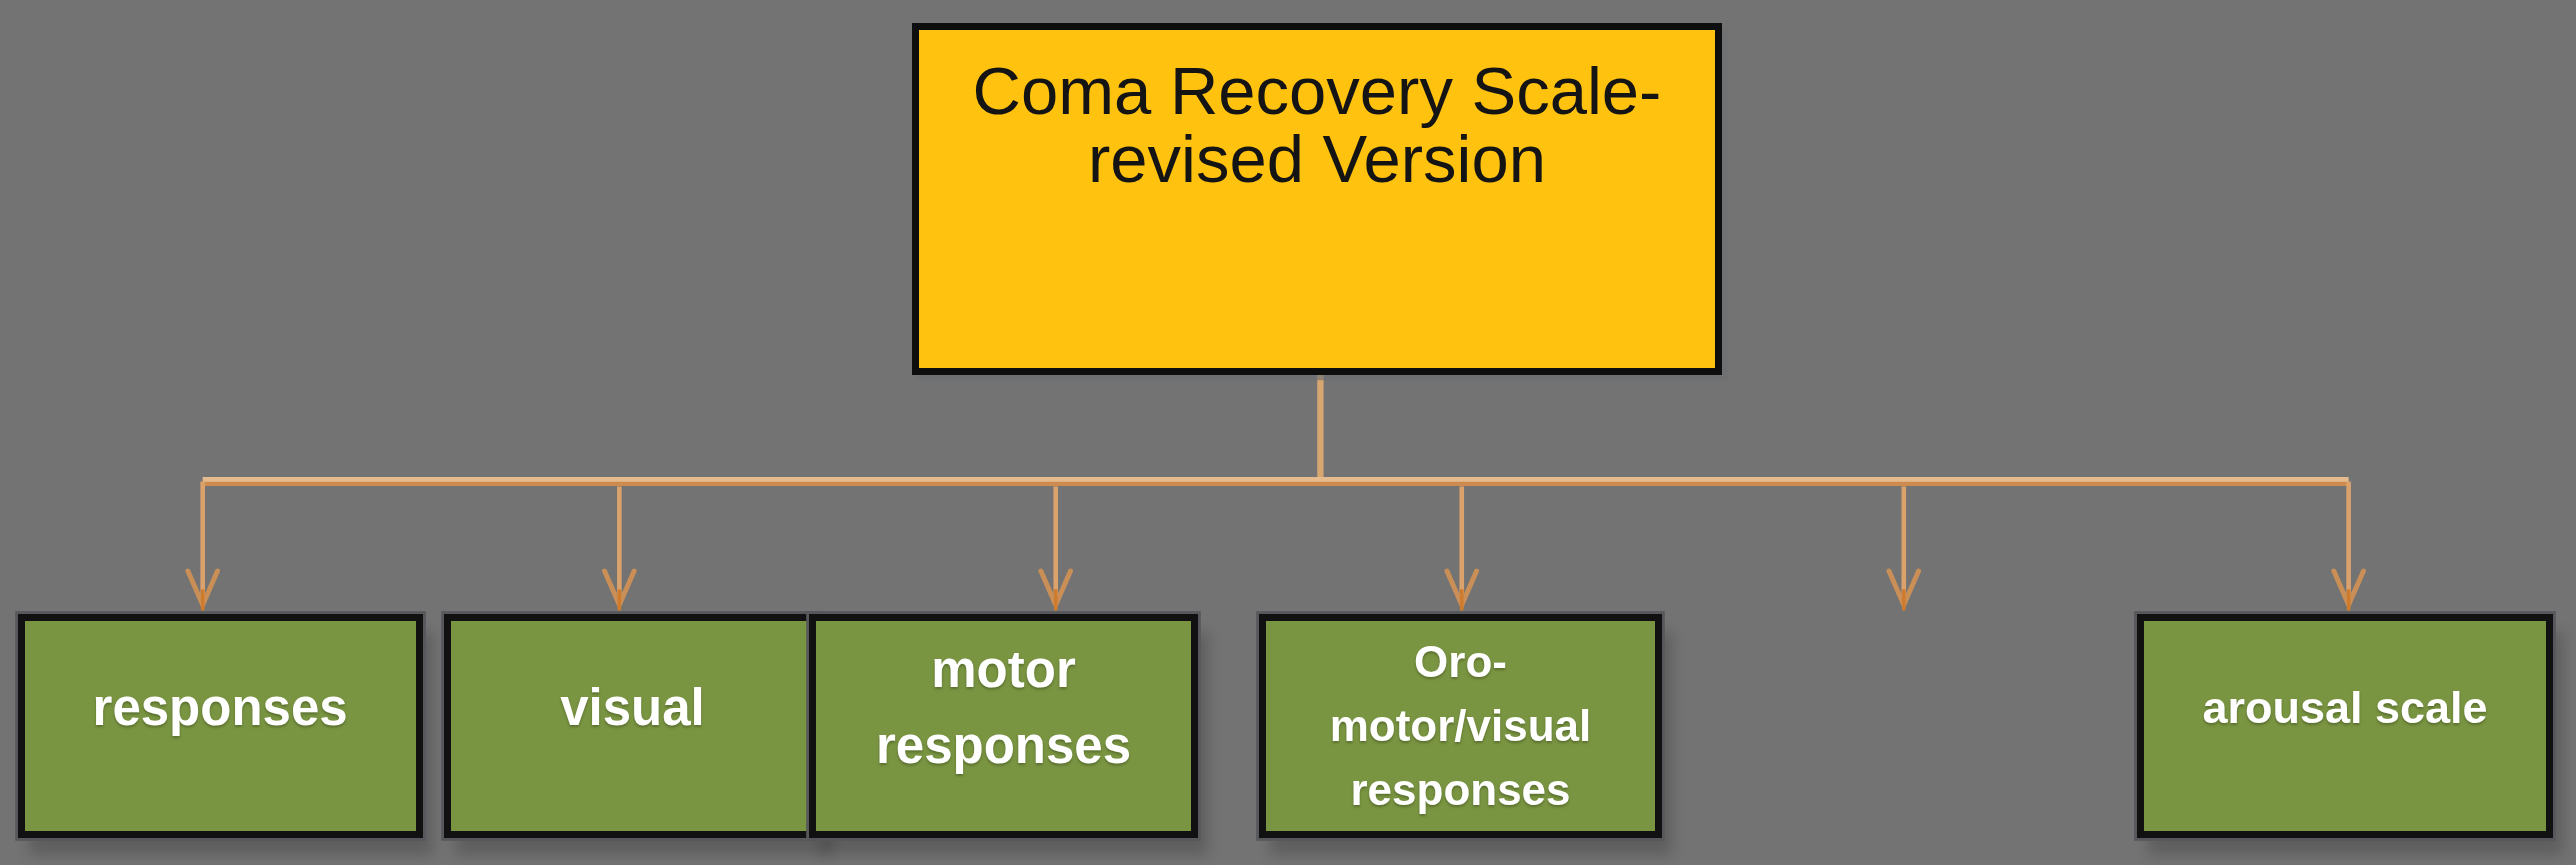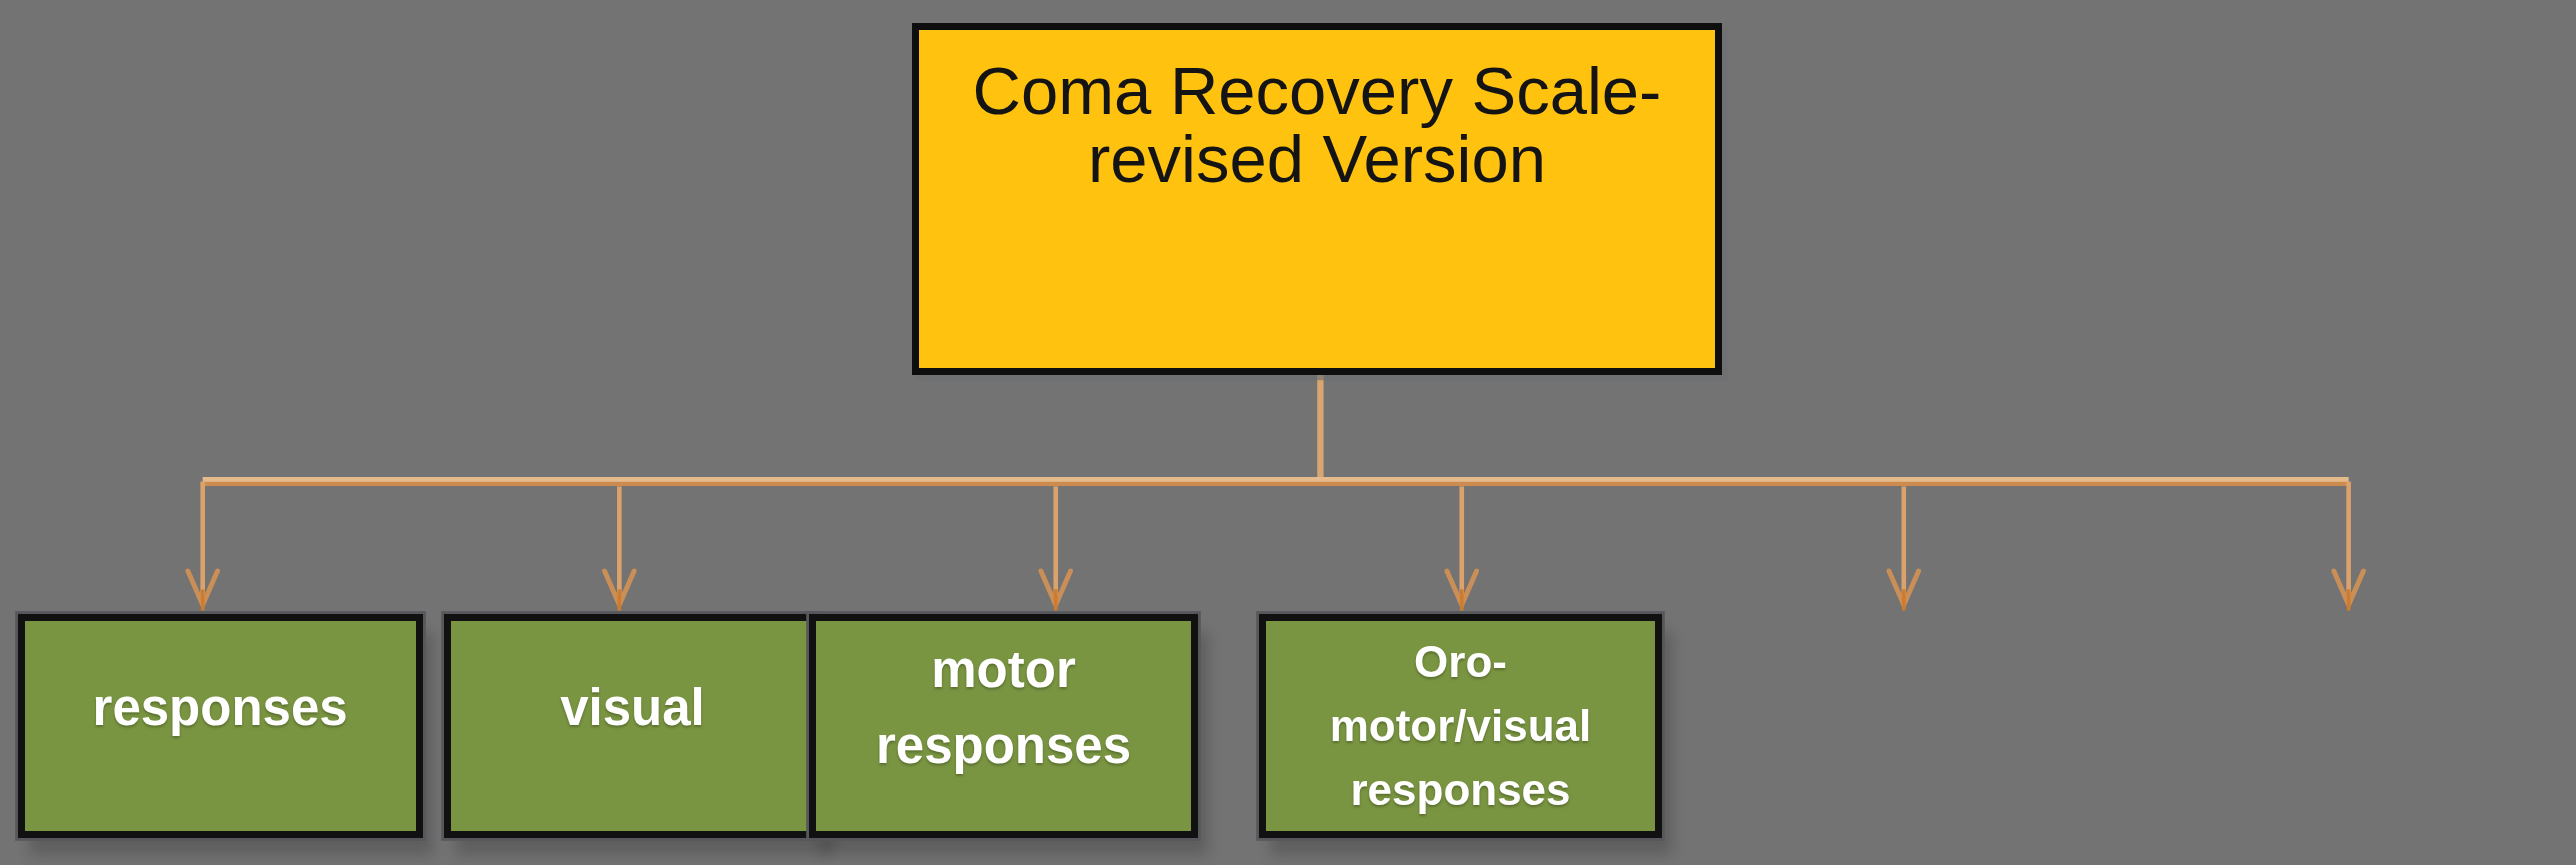--- a/index.html
+++ b/index.html
@@ -147,15 +147,20 @@
 
   <div class="sub-box" style="left:1259px;width:389px;">
     <div class="sub-label fs-s no-lift">
       <div class="l-line">Oro-</div>
       <div class="l-line">motor/visual</div>
       <div class="l-line">responses</div>
     </div>
   </div>
 
 
+  <div class="sub-box" style="left:2137px;width:402px;">
+    <div class="sub-label fs-m">
+      <div class="l-line">arousal scale</div>
+    </div>
+  </div>
 
 </div>
 
 
 </body></html>

